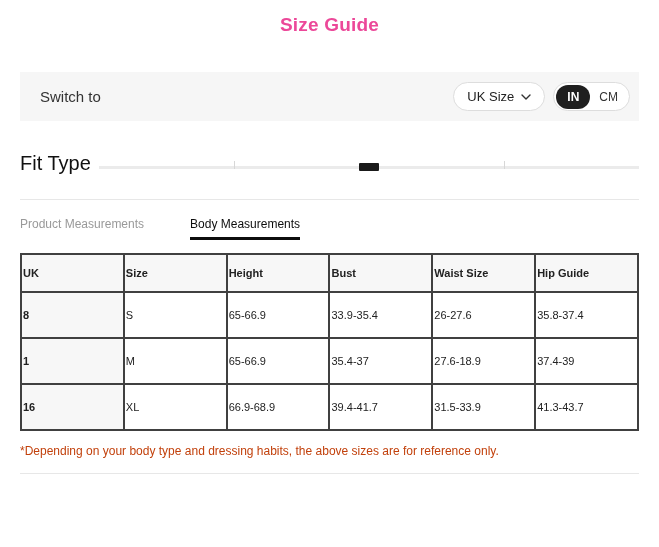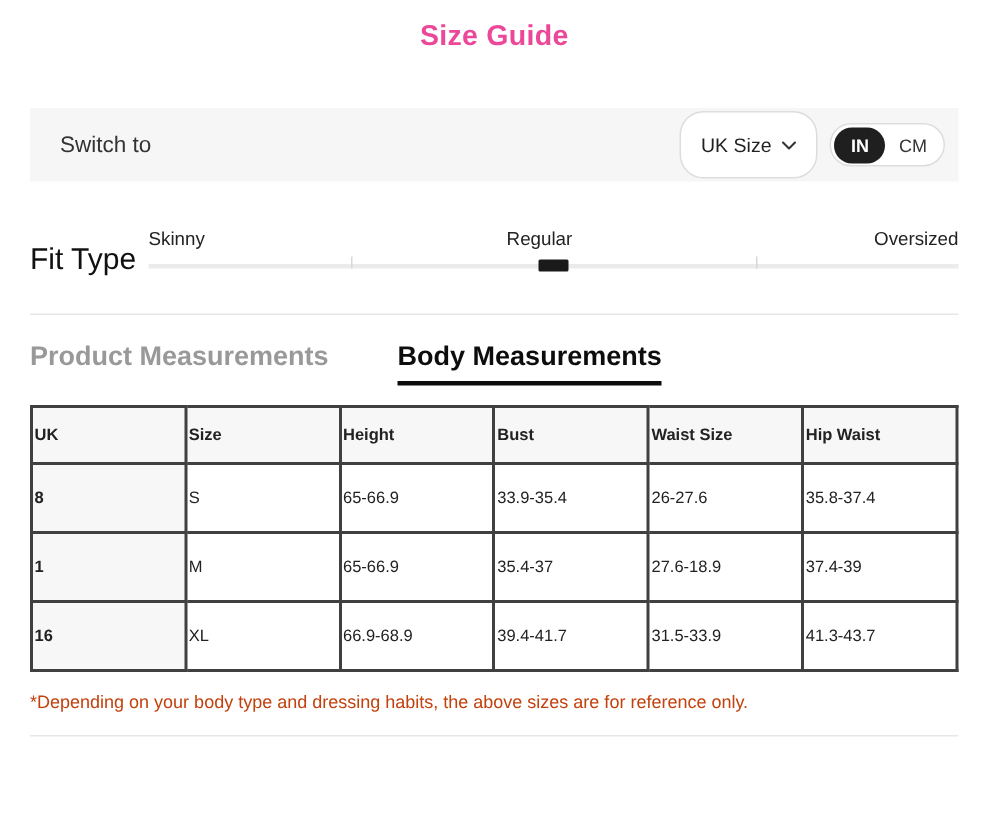--- a/index.html
+++ b/index.html
@@ -31,21 +31,21 @@
     align-items: center;
     justify-content: space-between;
     padding: 0 9px 0 20px;
   }
   .switch-label { font-size: 15px; color: #333; }
   .controls { display: flex; align-items: center; gap: 8px; }
   .dropdown-pill {
     background: #fff;
     border: 1px solid #ddd;
     border-radius: 16px;
-    height: 45px;
+    height: 29px;
     display: flex; align-items: center; gap: 7px;
     padding: 0 13px;
     font-size: 13px; color: #222;
     cursor: pointer;
   }
   .chevron svg { display: block; }
   .unit-toggle {
     background: #fff;
     border: 1px solid #ddd;
     border-radius: 16px;
@@ -100,21 +100,21 @@
     background: #1a1a1a;
     border-radius: 1px;
     cursor: pointer;
   }
 
   .divider { height: 1px; background: #e7e7e7; margin-top: 28px; }
 
   
   .tabs { display: flex; gap: 46px; margin-top: 17px; }
   .tab {
-    font-size: 18px; font-weight: bold;
+    font-size: 12px; font-weight: normal;
     color: #999;
     padding-bottom: 6px;
     border-bottom: 3px solid transparent;
     cursor: pointer;
     text-align: right;
   }
   .tab.active { color: #0d0d0d; border-bottom-color: #0d0d0d; }
 
   
   .size-table {
@@ -161,25 +161,20 @@
       <div class="unit-toggle">
         <span class="unit-opt active">IN</span>
         <span class="unit-opt">CM</span>
       </div>
     </div>
   </div>
 
   <div class="fit-row">
     <span class="fit-label">Fit Type</span>
     <div class="slider">
-      <div class="slider-labels">
-        <span>Skinny</span>
-        <span>Regular</span>
-        <span>Oversized</span>
-      </div>
       <div class="slider-track">
         <div class="track-line"></div>
         <div class="tick t25"></div>
         <div class="tick t75"></div>
         <div class="marker"></div>
       </div>
     </div>
   </div>
 
   <div class="divider"></div>
@@ -190,21 +185,21 @@
   </div>
 
   <table class="size-table">
     <thead>
       <tr>
         <th>UK</th>
         <th>Size</th>
         <th>Height</th>
         <th>Bust</th>
         <th>Waist Size</th>
-        <th>Hip Waist</th>
+        <th>Hip Guide</th>
       </tr>
     </thead>
     <tbody>
       <tr>
         <td class="col-first">8</td>
         <td>S</td>
         <td>65-66.9</td>
         <td>33.9-35.4</td>
         <td>26-27.6</td>
         <td>35.8-37.4</td>

